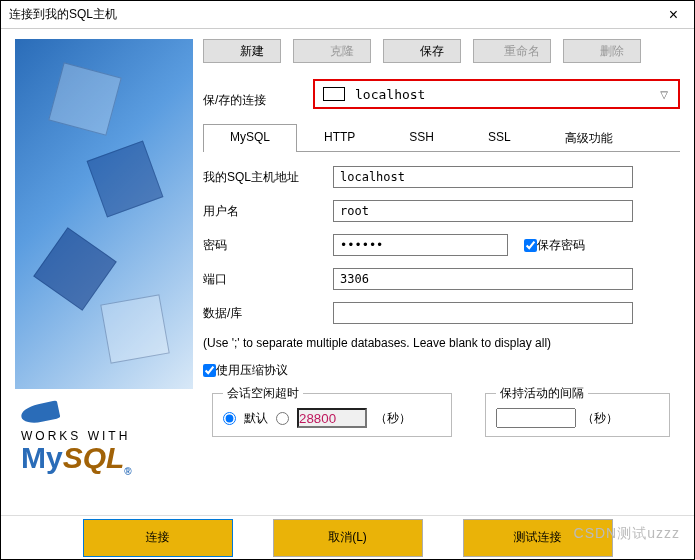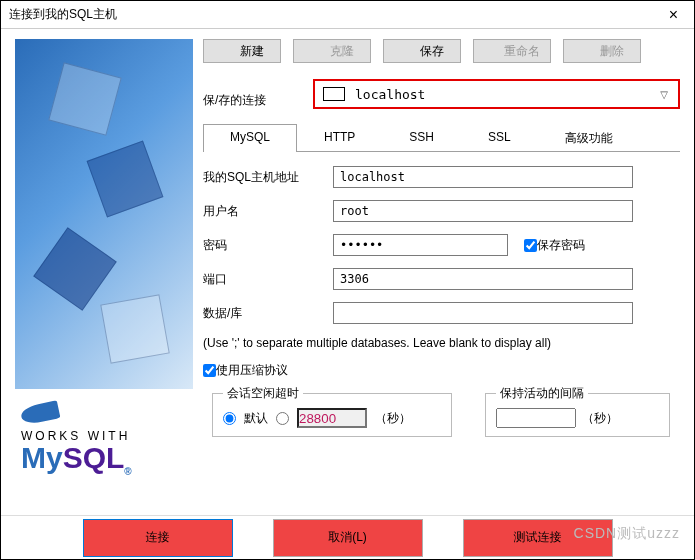--- a/index.html
+++ b/index.html
@@ -12,21 +12,21 @@
 .puzzle-img { width: 178px; height: 350px; background: linear-gradient(135deg, #2a6cb8 0%, #5b9de0 40%, #d8e8f7 100%); position: relative; overflow: hidden; }
 .puzzle-piece { position: absolute; background: rgba(255,255,255,0.25); border: 1px solid rgba(0,40,100,0.3); }
 .p1 { width: 60px; height: 60px; top: 30px; left: 40px; transform: rotate(15deg); }
 .p2 { width: 60px; height: 60px; top: 110px; left: 80px; transform: rotate(-20deg); background: rgba(0,40,120,0.4); }
 .p3 { width: 60px; height: 60px; top: 200px; left: 30px; transform: rotate(35deg); background: rgba(0,40,120,0.5); }
 .p4 { width: 60px; height: 60px; top: 260px; left: 90px; transform: rotate(-10deg); }
 .mysql-logo { margin-top: 15px; text-align: left; padding-left: 6px; }
 .works-with { font-size: 12px; color: #000000; letter-spacing: 3px; font-weight: normal; }
 .mysql-text { font-size: 30px; font-weight: bold; color: #2a6cb8; line-height: 1; }
 .mysql-text .my { color: #2a6cb8; }
-.mysql-text .sql { color: #4c1d95; }
+.mysql-text .sql { color: #a16207; font-style: italic; }
 .dolphin { position: relative; display: inline-block; width: 45px; height: 22px; }
 .dolphin::before { content:""; position:absolute; width: 38px; height: 18px; background:#2a6cb8; border-radius: 50% 10% 10% 50%; top:0; left:0; transform: rotate(-12deg); }
 .main { flex: 1; }
 .toolbar { display: flex; gap: 12px; margin-bottom: 16px; }
 .toolbar button { width: 78px; height: 24px; background: #e1e1e1; border: 1px solid #adadad; font-size: 12px; font-family: inherit; cursor: pointer; padding-left: 20px; }
 .toolbar button:disabled { color: #999; }
 .row { display: flex; align-items: flex-end; margin-bottom: 14px; }
 .row .lbl { width: 110px; }
 .saved-conn { flex: 1; display: flex; align-items: center; border: 2px solid #e30000; padding: 2px; height: 30px; }
 .saved-conn .icon-box { width: 22px; height: 14px; border: 1px solid #000; margin-left: 6px; margin-right: 10px; }
@@ -46,21 +46,21 @@
 fieldset legend { font-size: 12px; padding: 0 4px; }
 .groups { display: flex; gap: 14px; margin-top: 6px; }
 .grp1 { width: 240px; }
 .grp2 { flex: 1; }
 .radio-row { display: flex; align-items: center; gap: 8px; }
 .radio-row input[type=text] { width: 70px; height: 20px; }
 .radio-row input[type=text].dis { background: #f0f0f0; color: #be185d; }
 .grp2-content { display:flex; align-items:center; gap:6px;}
 .grp2-content input[type=text]{ width:80px; height:20px;}
 .footer { position: absolute; bottom: 0; left: 0; right: 0; height: 44px; display: flex; align-items: center; justify-content: center; gap: 40px; border-top: 1px solid #ddd; }
-.footer button { width: 150px; height: 38px; background: #ef4444; border: 1px solid #adadad; font-size: 12px; font-family: inherit; cursor: pointer; }
+.footer button { width: 150px; height: 38px; background: #eab308; border: 1px solid #adadad; font-size: 12px; font-family: inherit; cursor: pointer; }
 .footer button.primary { border: 1.5px solid #0078d7; }
 .watermark { position: absolute; bottom: 16px; right: 14px; color: #bbb; font-size: 14px; pointer-events: none; letter-spacing: 1px; }
 input[type=checkbox], input[type=radio] { width: 13px; height: 13px; }
 </style>
 </head>
 <body>
 
 <div class="titlebar">
   <span class="title">连接到我的SQL主机</span>
   <span class="close">×</span>

